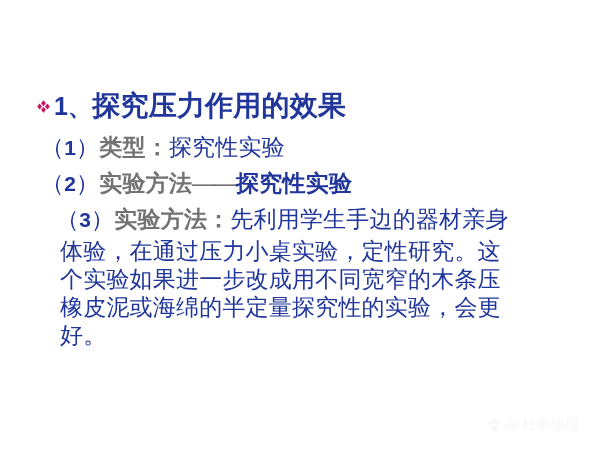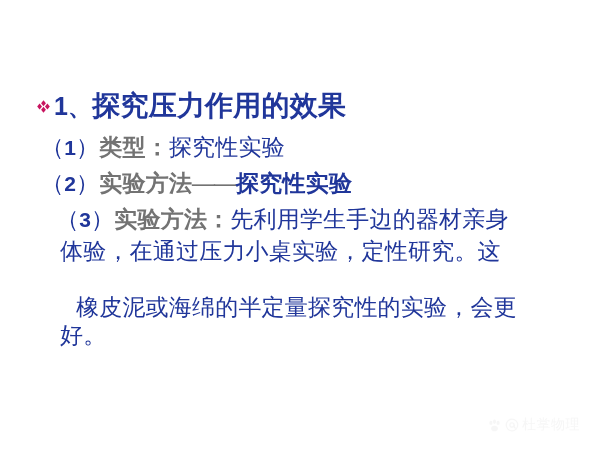--- a/index.html
+++ b/index.html
@@ -64,21 +64,21 @@
     font-weight: 700;
     font-size: 28px;
   }
 
   
   #line-1 { left: 41px; top: 136px; }
   #line-2 { left: 41px; top: 172px; }
   #line-3 { left: 56px; top: 208px; }
   #line-4 { left: 60px; top: 240px; }
   #line-5 { left: 60px; top: 268px; }
-  #line-6 { left: 76px; top: 296px; }
+  #line-6 { left: 60px; top: 296px; }
   #line-7 { left: 60px; top: 324px; }
 
   .paren {
     font-weight: 400;
   }
   .idx {
     font-family: "Liberation Sans", sans-serif;
     font-weight: 700;
     font-size: 21px;
   }
@@ -138,20 +138,21 @@
 
     <div class="line" id="line-2">
       <span class="navy paren">（</span><span class="navy idx">2</span><span class="navy paren">）</span><span class="crimson label">实验方法</span><span class="crimson dash">——</span><span class="navy label">探究性实验</span>
     </div>
 
     <div class="line" id="line-3">
       <span class="navy paren">（</span><span class="navy idx">3</span><span class="navy paren">）</span><span class="crimson label">实验方法：</span><span class="navy body">先利用学生手边的器材亲身</span>
     </div>
 
     <div class="line navy body" id="line-4">体验，在通过压力小桌实验，定性研究。这</div>
+    <div class="line navy body" id="line-5">个实验如果进一步改成用不同宽窄的木条压</div>
     <div class="line navy body" id="line-6">橡皮泥或海绵的半定量探究性的实验，会更</div>
     <div class="line navy body" id="line-7">好。</div>
 
   </div>
 
   <div id="watermark">
     <span>
       <svg width="15" height="15" viewBox="0 0 16 16" aria-hidden="true">
         <ellipse cx="4.2" cy="5.2" rx="1.7" ry="2.2" fill="#e2e2e2"></ellipse>
         <ellipse cx="8.0" cy="4.0" rx="1.7" ry="2.3" fill="#e2e2e2"></ellipse>

